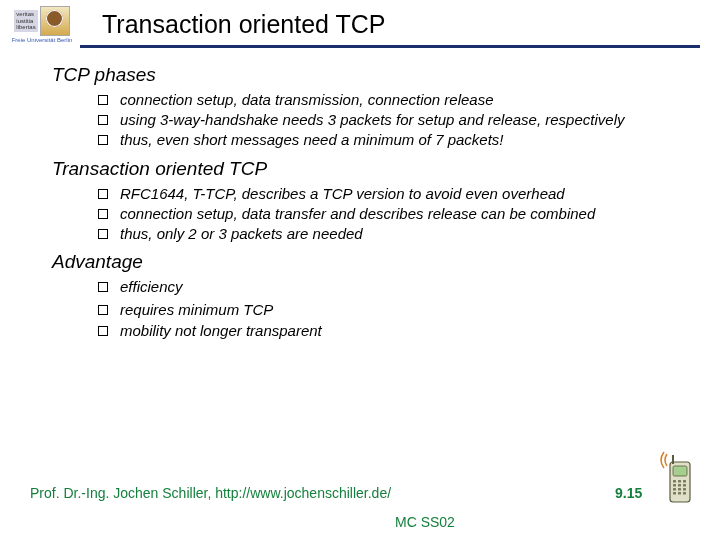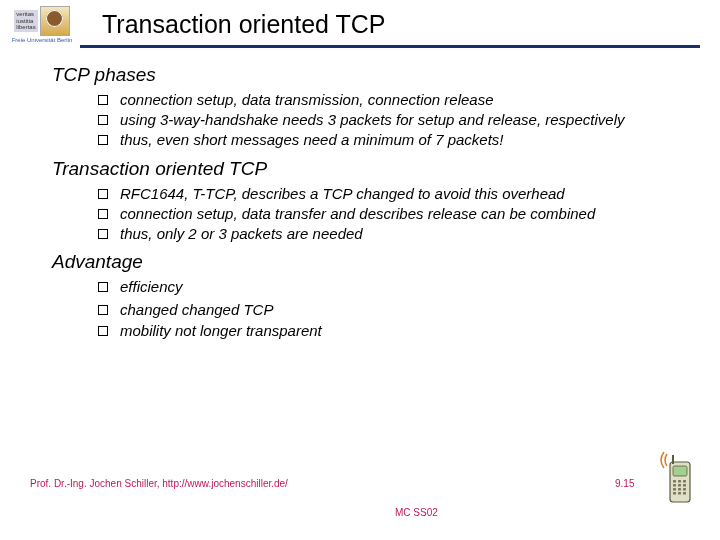--- a/index.html
+++ b/index.html
@@ -95,30 +95,30 @@
     position: absolute;
     left: 0;
     top: 5px;
     width: 8px;
     height: 8px;
     border: 1px solid #000;
     background: #fff;
   }
   .footer {
     position: absolute;
-    bottom: 22px;
+    bottom: 10px;
     left: 30px;
     right: 30px;
-    font-size: 10px;
-    color: #be185d;
+    font-size: 14px;
+    color: #15803d;
     display: flex;
   }
   .footer .author { width: 365px; }
   .footer .course { width: 180px; margin-top: 29px; }
-  .footer .pagenum { flex: 1; text-align: left; padding-left: 40px; }
+  .footer .pagenum { flex: 1; text-align: left; padding-left: 40px; font-weight: bold; }
   .phone-icon {
     position: absolute;
     right: 22px;
     bottom: 34px;
   }
 </style>
 </head>
 <body>
 
 <div class="header">
@@ -141,32 +141,32 @@
 
   <div class="section-heading">TCP phases</div>
   <ul class="bullets">
     <li>connection setup, data transmission, connection release</li>
     <li>using 3-way-handshake needs 3 packets for setup and release, respectively</li>
     <li>thus, even short messages need a minimum of 7 packets!</li>
   </ul>
 
   <div class="section-heading">Transaction oriented TCP</div>
   <ul class="bullets">
-    <li>RFC1644, T-TCP, describes a TCP changed to avoid this overhead</li>
+    <li>RFC1644, T-TCP, describes a TCP version to avoid even overhead</li>
     <li>connection setup, data transfer and describes release can be combined</li>
     <li>thus, only 2 or 3 packets are needed</li>
   </ul>
 
   <div class="section-heading">Advantage</div>
   <ul class="bullets">
     <li>efficiency</li>
   </ul>
 
   <ul class="bullets">
-    <li>changed changed TCP</li>
+    <li>requires minimum TCP</li>
     <li>mobility not longer transparent</li>
   </ul>
 
 </div>
 
 <svg class="phone-icon" width="42" height="56" viewBox="0 0 42 56">
   <rect x="14" y="12" width="20" height="40" rx="3" fill="#e0dfc8" stroke="#5b5b40" stroke-width="1.2"></rect>
   <rect x="17" y="16" width="14" height="10" rx="1.5" fill="#a5cf8e" stroke="#5b5b40" stroke-width="0.8"></rect>
   <g fill="#7a7a5e">
     <rect x="17" y="30" width="3" height="2.5" rx="0.5"></rect>

